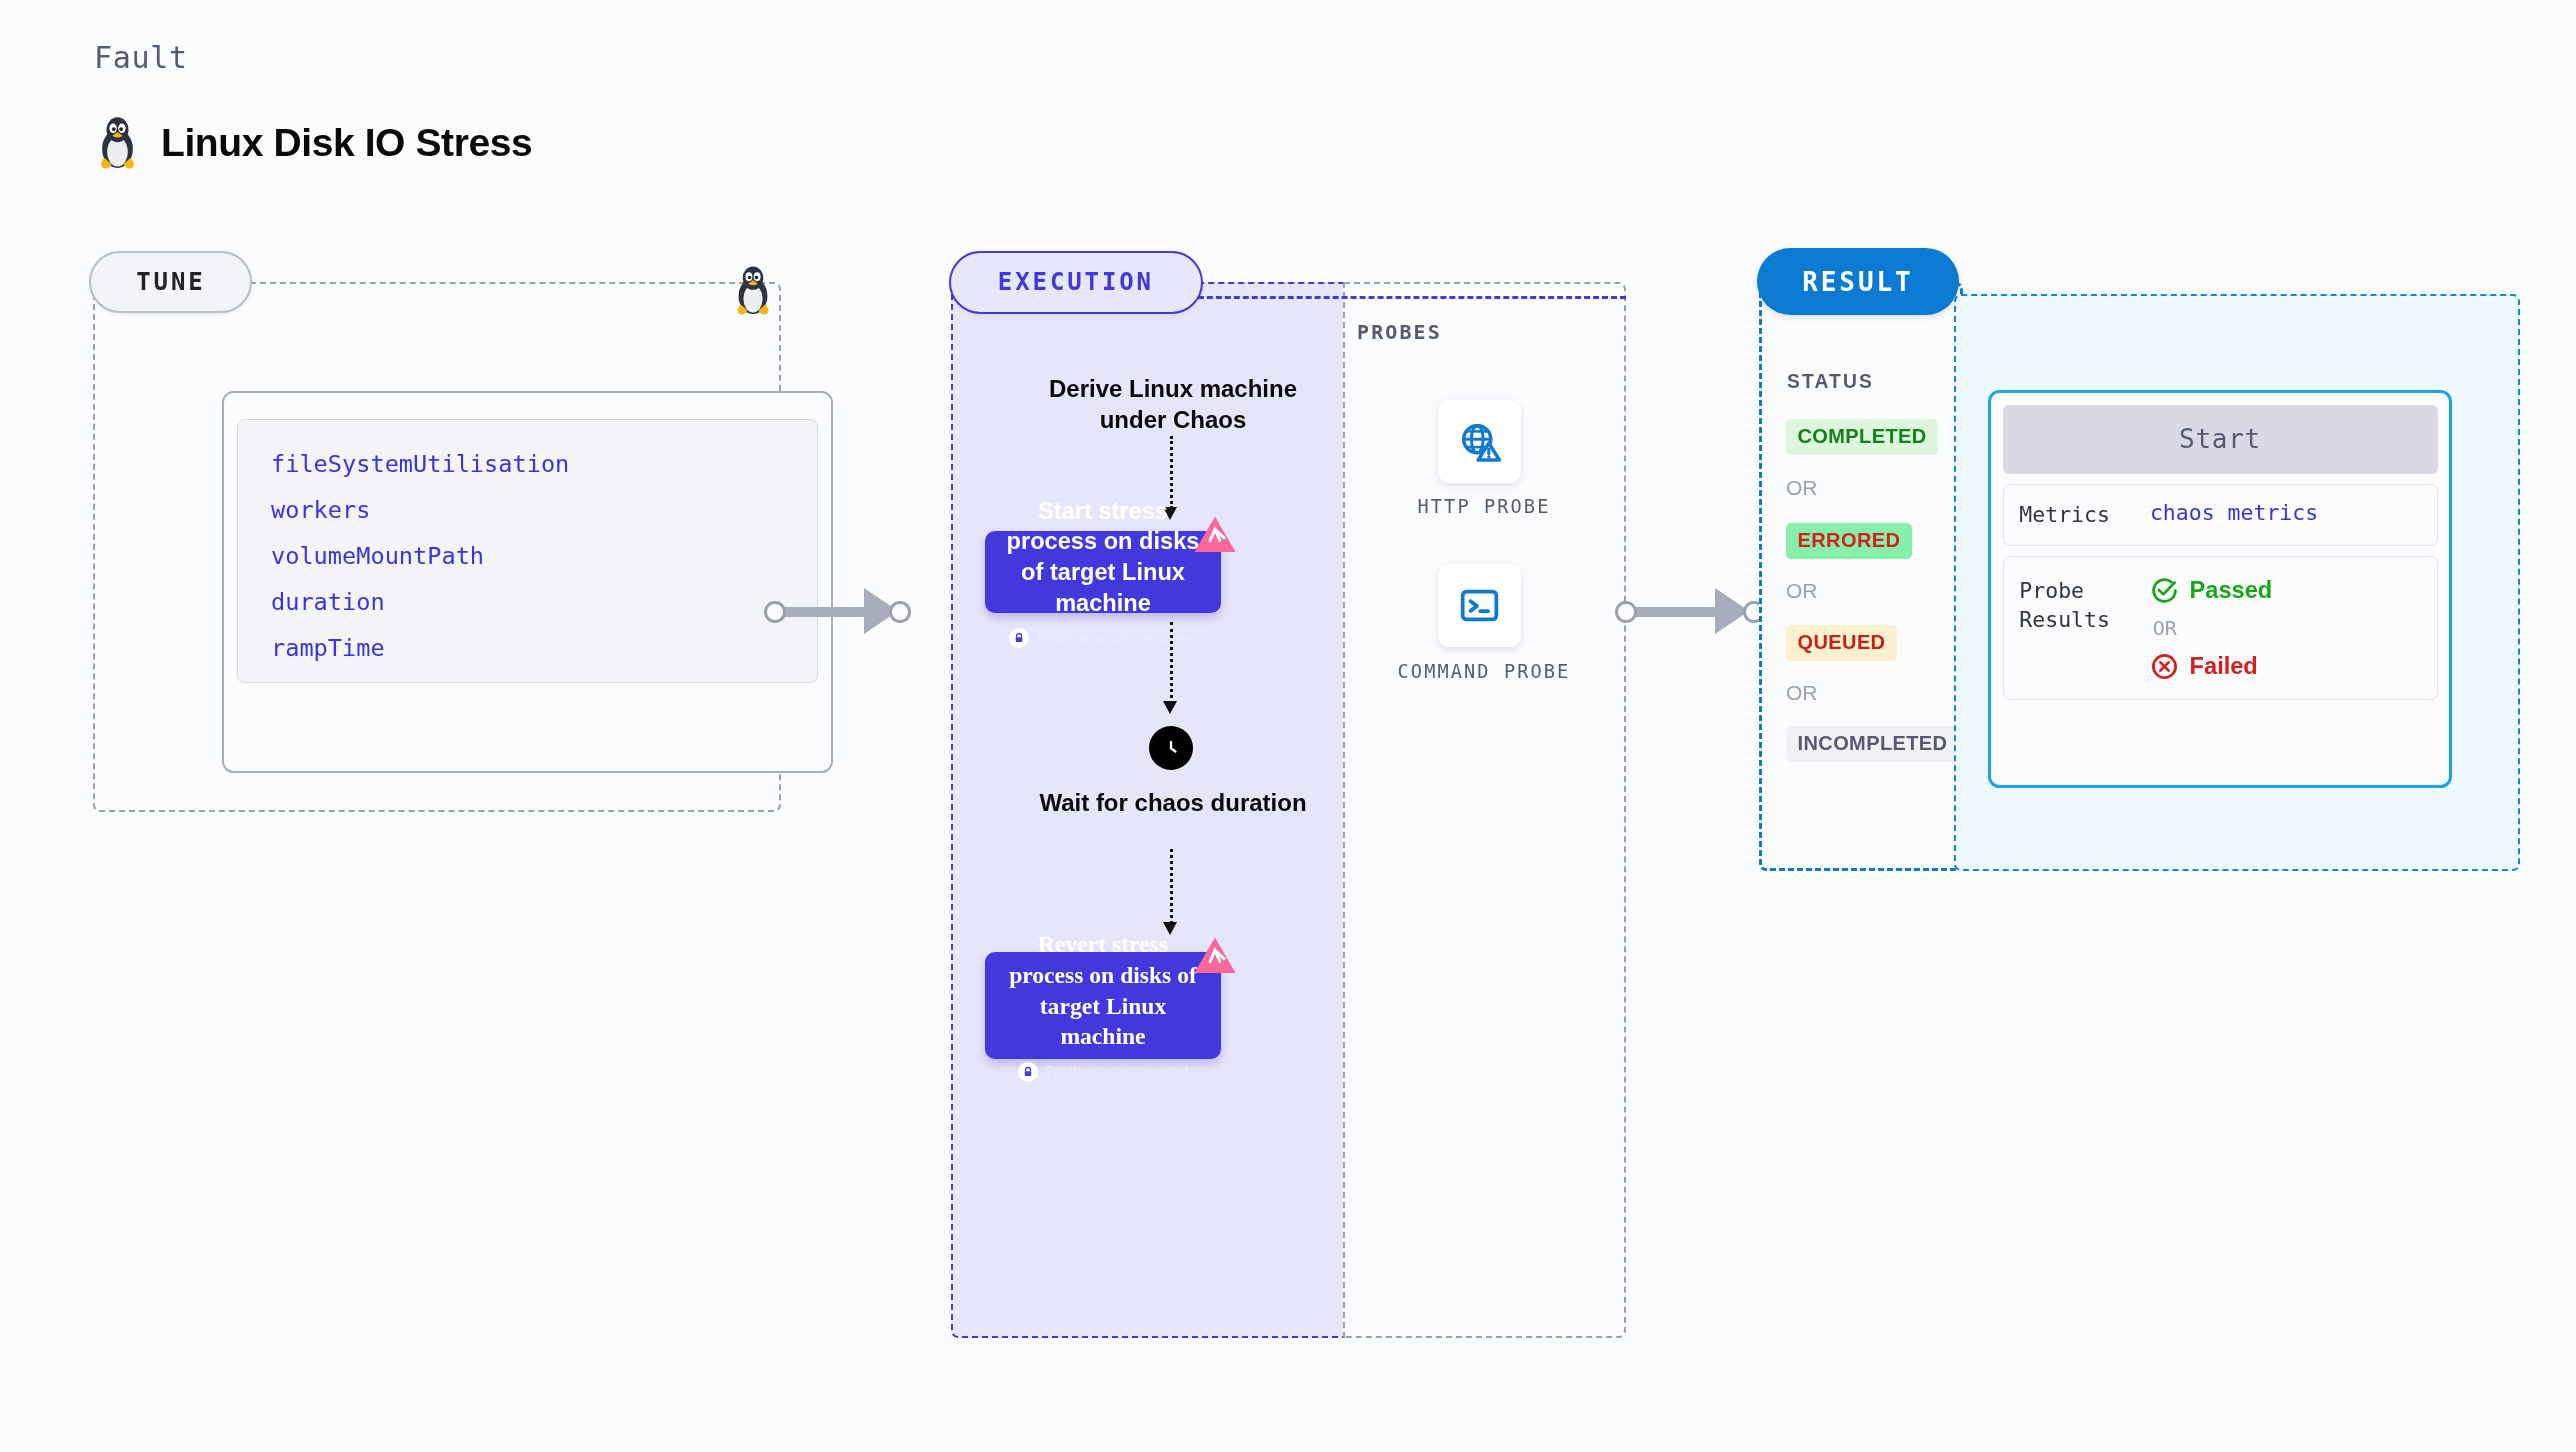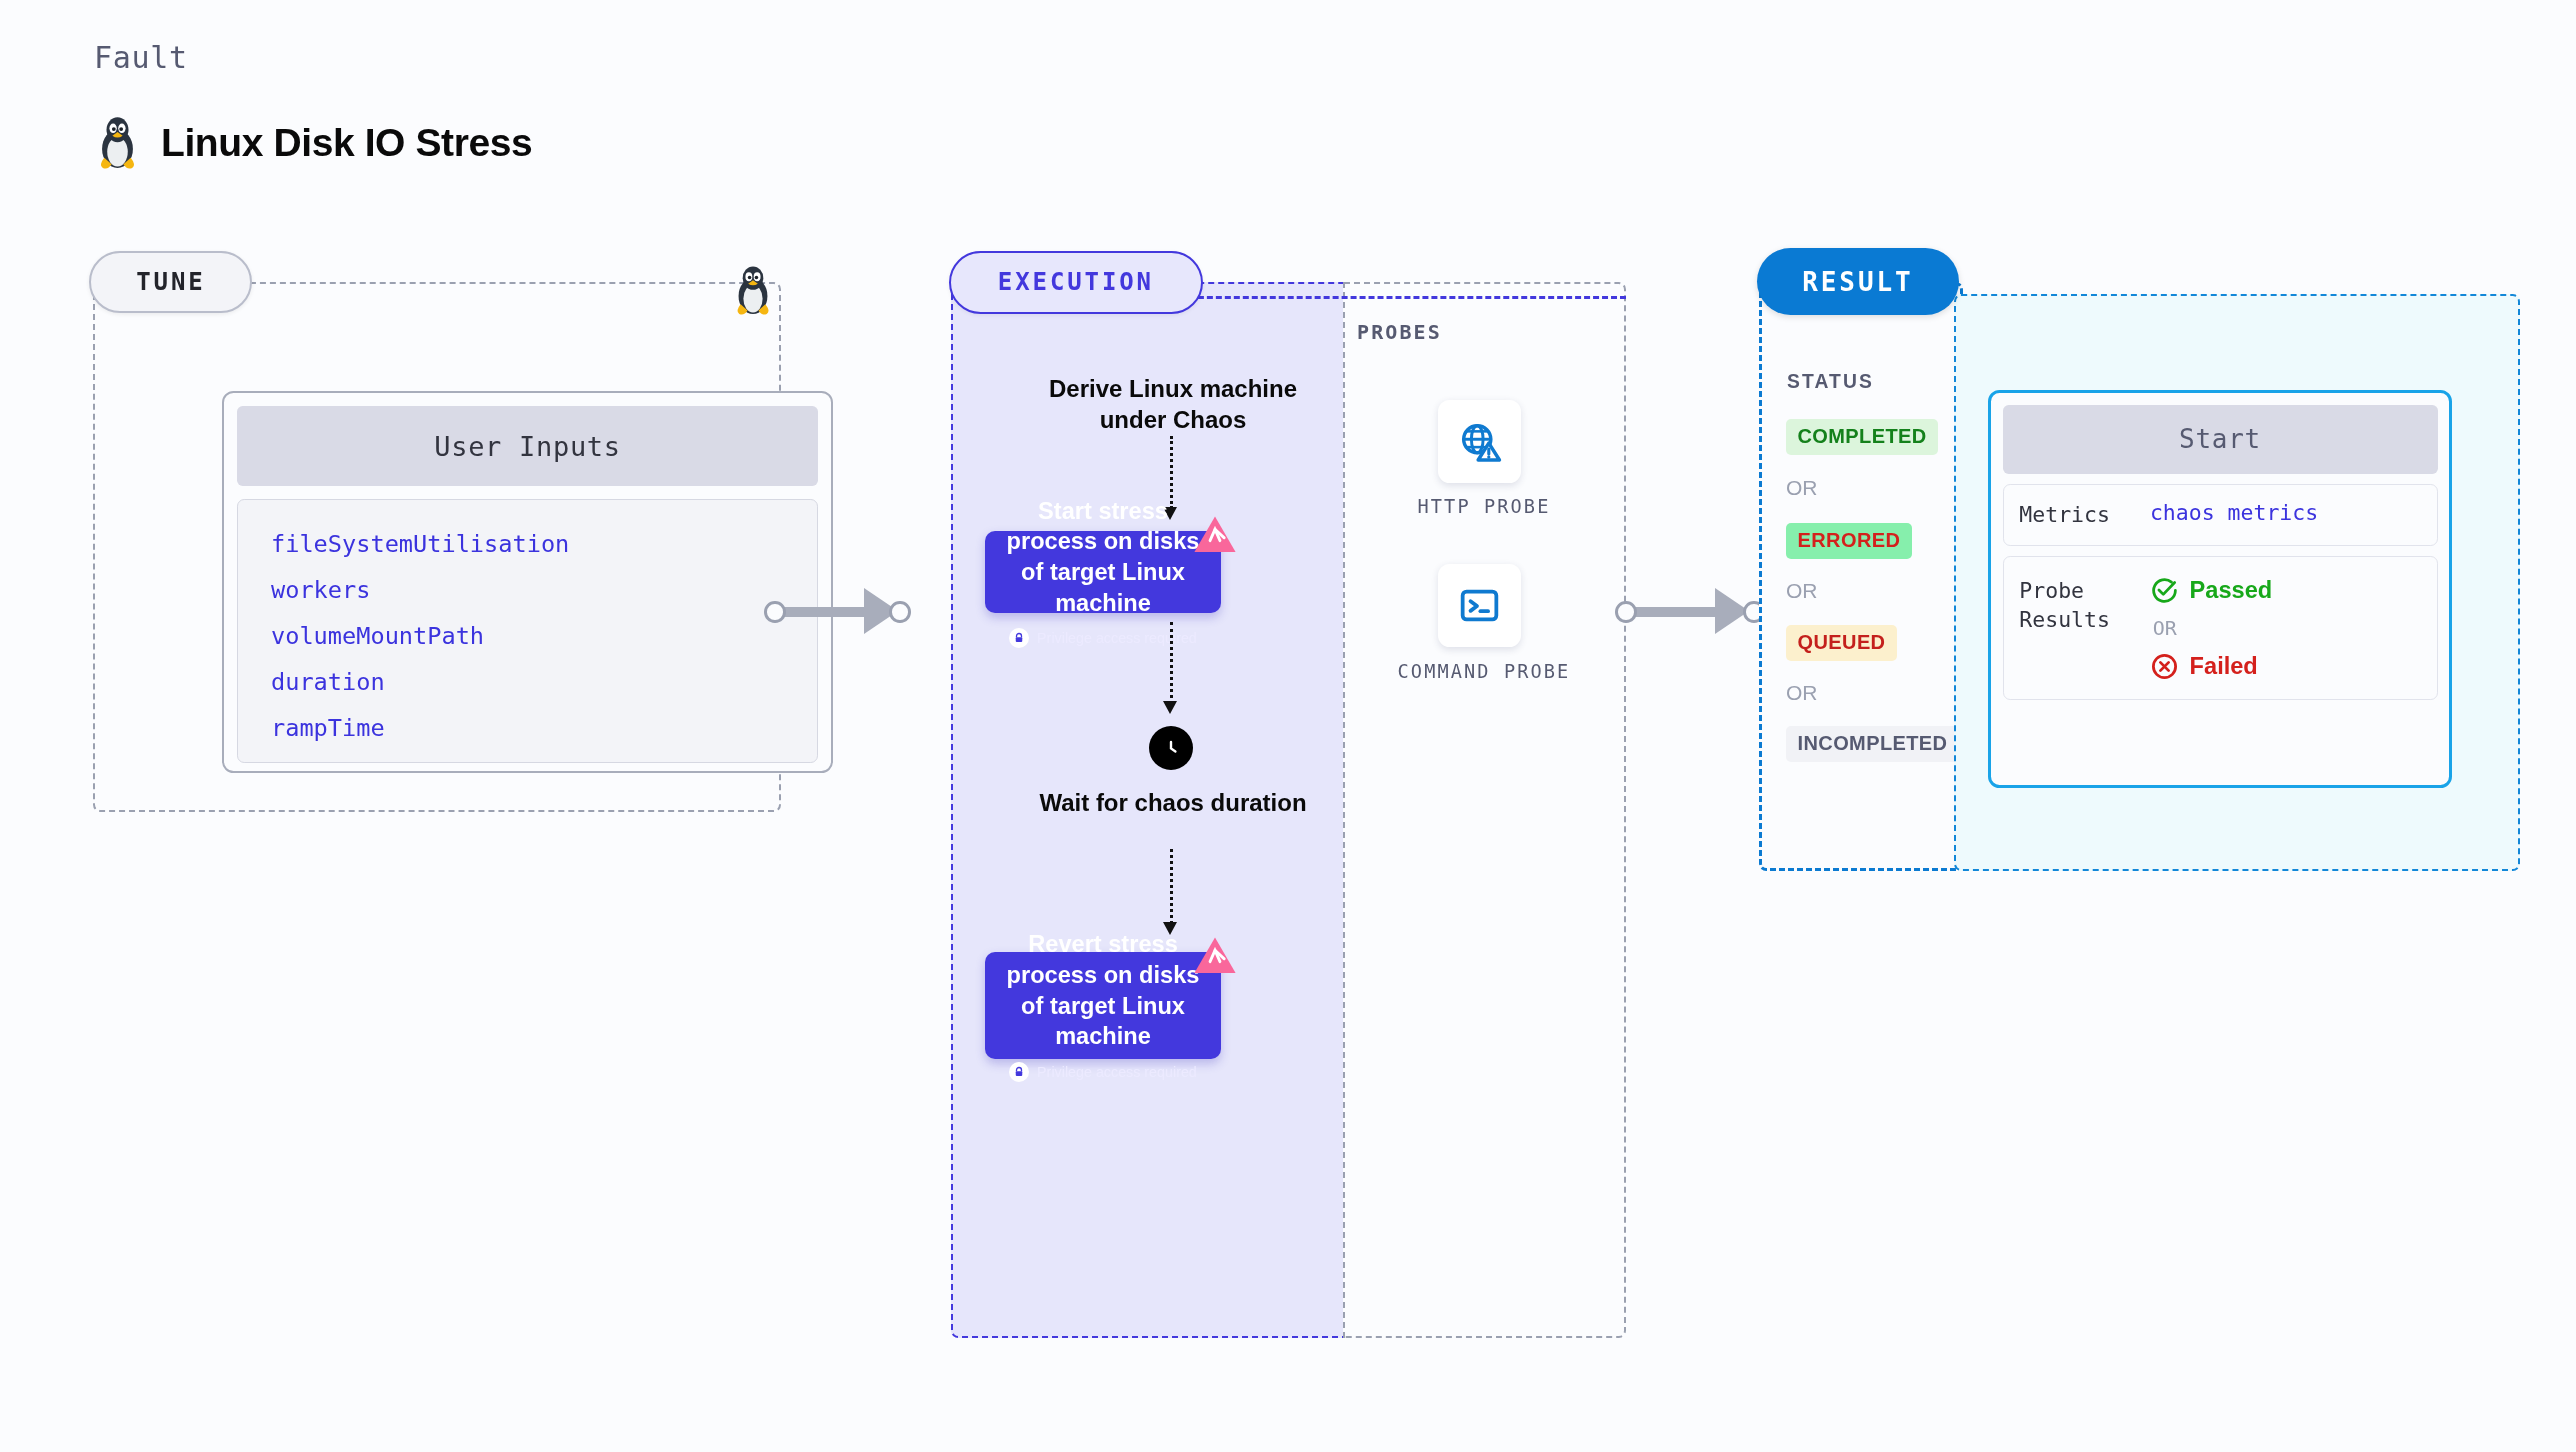--- a/index.html
+++ b/index.html
@@ -276,21 +276,20 @@
     <path d="M32 23 l-7 5 q7 5 14 0 z" fill="#f5b611"></path>
     <path d="M14 58 q-8 10 -2 14 q7 3 12 -5 z" fill="#f5b611"></path>
     <path d="M50 58 q8 10 2 14 q-7 3 -12 -5 z" fill="#f5b611"></path>
   </svg>
 
   <div class="panel" id="tune-panel">
     <div class="panel-dash"></div>
     <div class="pill" id="tune-pill">TUNE</div>
 
     <div class="card-outer">
-      <div class="card-header">User Inputs</div>
       <div class="card-body">
         <div class="kv-vals">
           <span>fileSystemUtilisation</span>
           <span>workers</span>
           <span>volumeMountPath</span>
           <span>duration</span>
           <span>rampTime</span>
         </div>
       </div>
     </div>
@@ -337,21 +336,21 @@
     <div class="clock" style="left:198px; top:444px;">
       <svg width="24" height="24" viewBox="0 0 24 24">
         <path d="M12 6 v6.4 l4.4 3.1" stroke="#fff" stroke-width="2.4" fill="none" stroke-linecap="round"></path>
       </svg>
     </div>
     <div class="exec-step-text" style="top:506px;">Wait for chaos duration</div>
 
     <div class="vdots" style="left:219px; top:567px; height:75px;"></div>
     <div class="arrow-head-down" style="left:212px; top:640px;"></div>
 
-    <div class="exec-box" style="left:34px; top:670px; width:236px; height:107px;">
+    <div class="exec-box" style="left:34px; top:670px; width:236px; height:107px;font-family:Liberation Serif, serif;">
       <svg class="litmus-badge" viewBox="0 0 62 56">
         <path d="M31 2 L60 52 L2 52 Z" fill="#f9679b"></path>
         <path d="M24 36 L31 20 L38 36" stroke="#fff" stroke-width="4" fill="none" stroke-linecap="round"></path>
         <path d="M31 20 L44 32" stroke="#fff" stroke-width="4" fill="none" stroke-linecap="round"></path>
       </svg>
       <div class="exec-box-title">Revert stress process on disks of target Linux machine</div>
       <div class="priv-row">
         <span class="priv-lock">
           <svg width="12" height="12" viewBox="0 0 24 24">
             <path d="M7 11 V8 a5 5 0 0 1 10 0 v3" stroke="#4338dd" stroke-width="2.6" fill="none"></path>

